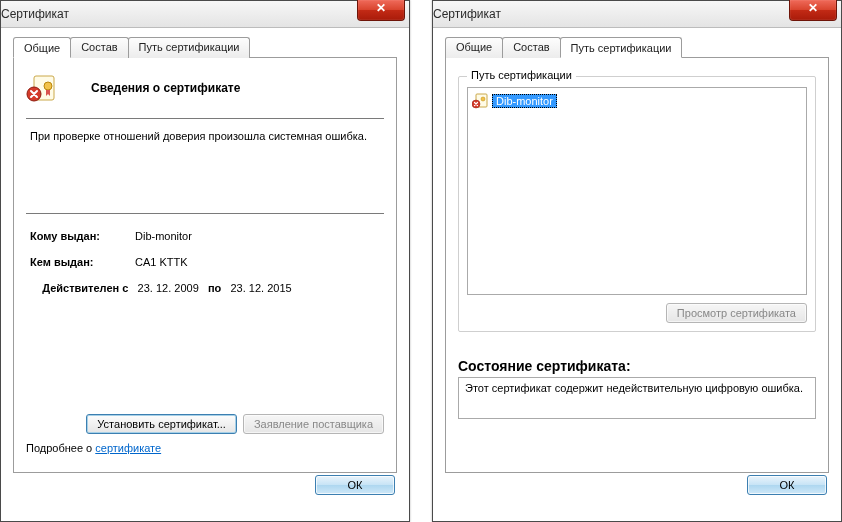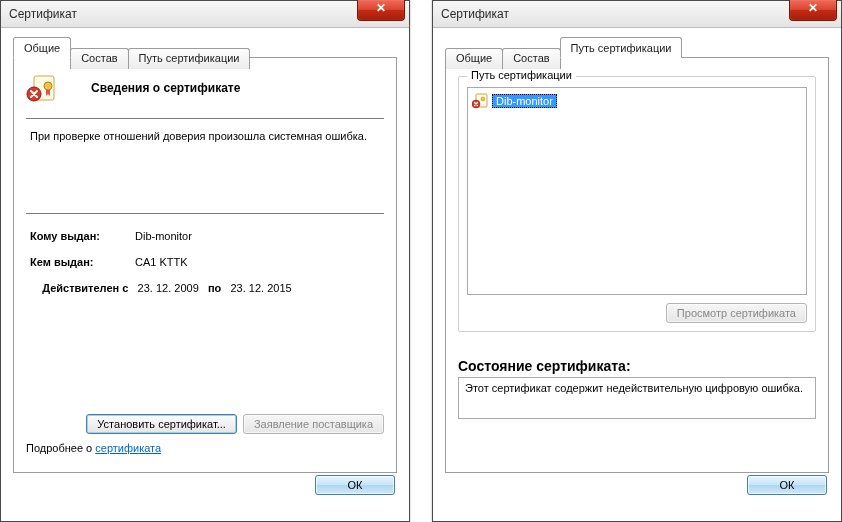--- a/index.html
+++ b/index.html
@@ -29,21 +29,20 @@
   }
   .window.left { left: 0; top: 0; }
   .window.right { left: 432px; top: 0; }
 
   .titlebar {
     height: 26px;
     background: linear-gradient(to bottom, #f7f7f7, #e4e4e4);
     border-bottom: 1px solid #bcbcbc;
     display: flex;
     align-items: center;
-    padding-left: 8px;
     position: relative;
   }
   .titlebar-text {
     font-size: 12px;
     color: #2b2b2b;
   }
   .close-btn {
     position: absolute;
     right: 4px;
     top: -1px;
@@ -76,21 +75,21 @@
     z-index: 2;
   }
   .tab {
     padding: 3px 10px;
     border: 1px solid #9c9c9c;
     border-bottom: none;
     background: linear-gradient(to bottom, #fdfdfd, #ececec);
     border-radius: 3px 3px 0 0;
     margin-right: -1px;
     position: relative;
-    top: 12px;
+    top: 1px;
     color: #222;
     font-size: 11px;
   }
   .tab.active {
     background: #fff;
     border-bottom: 1px solid #fff;
     top: 1px;
     z-index: 3;
     padding-top: 4px;
   }
@@ -318,21 +317,21 @@
             &nbsp;&nbsp;<span class="b">по</span>
             &nbsp;&nbsp;<span>23. 12. 2015</span>
           </div>
         </div>
 
         <div class="btn-row">
           <div class="btn focus"><span>Установить сертификат...</span></div>
           <div class="btn disabled"><span>Заявление поставщика</span></div>
         </div>
         <div class="more-link-row">
-          <span>Подробнее о </span><span class="link">сертификата</span>
+          <span>Подробнее о </span><span class="link">сертификате</span>
         </div>
       </div>
       <div class="ok-row">
         <div class="ok-btn"><span>ОК</span></div>
       </div>
     </div>
   </div>
 
   <div class="window right">
     <div class="titlebar">

